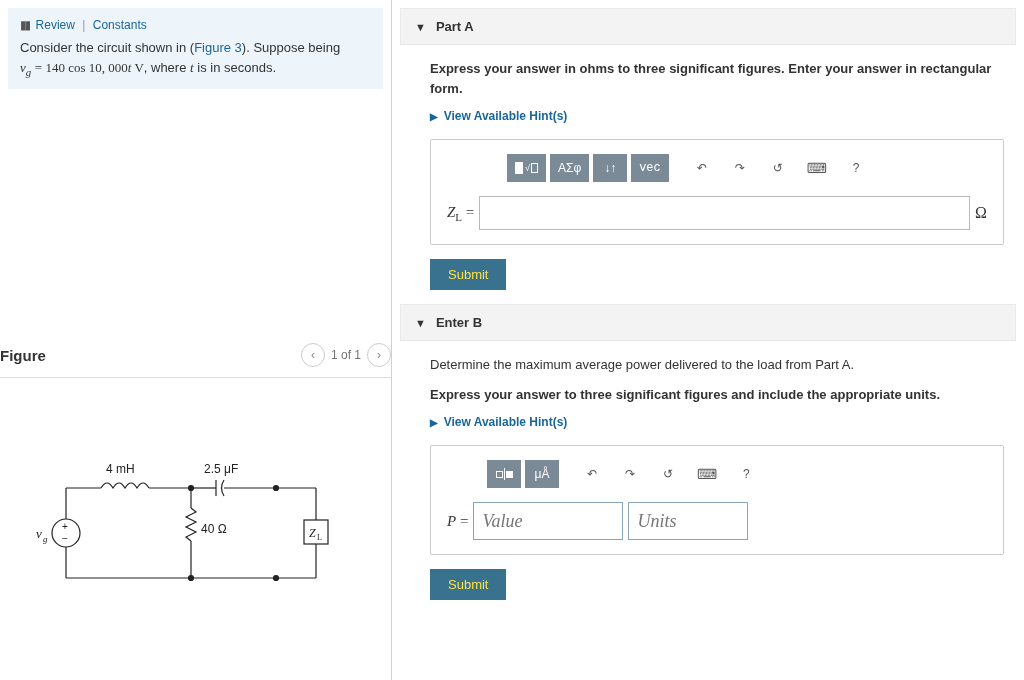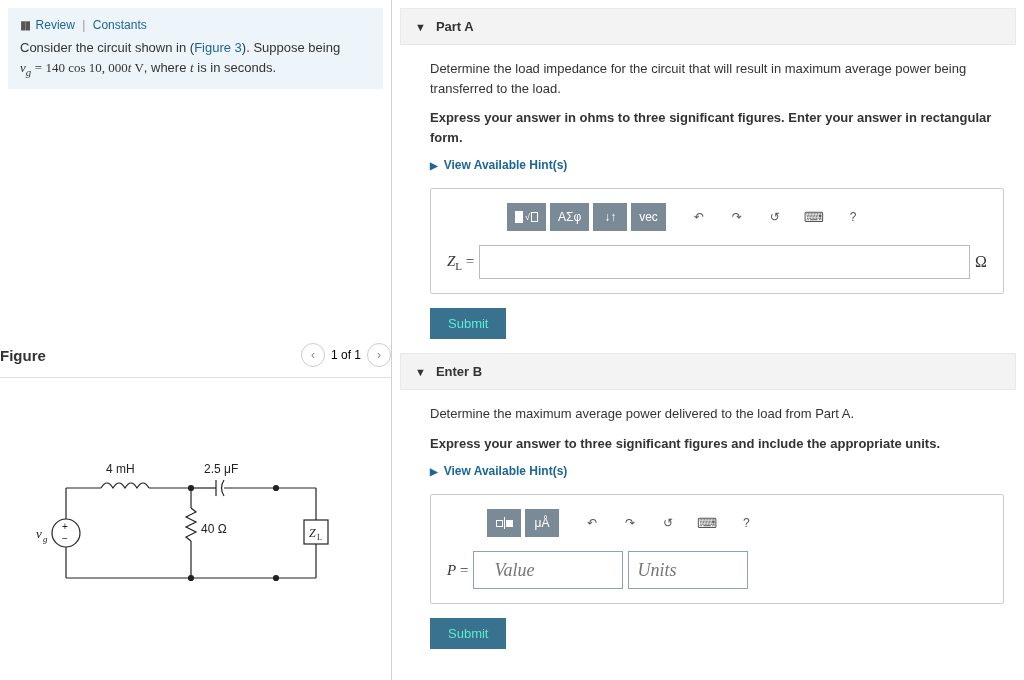--- a/index.html
+++ b/index.html
@@ -16,50 +16,50 @@
   .intro-text { font-size: 13px; color: #333; line-height: 1.5; }
   .intro-text .figlink { color: #1b6698; }
   .math-i { font-family: Georgia, 'Times New Roman', serif; font-style: italic; }
   .math-r { font-family: Liberation Serif, serif; }
 
   .figure-section { padding: 10px 0; }
   .figure-hdr { display: flex; justify-content: space-between; align-items: center; border-bottom: 1px solid #ddd; padding: 6px 0 10px 0; margin-top: 230px; }
   .figure-hdr h3 { font-size: 15px; font-weight: bold; color: #333; }
   .pager { display: flex; align-items: center; gap: 6px; }
   .pager-btn { width: 24px; height: 24px; border: 1px solid #ccc; border-radius: 50%; background: #fff; color: #888; font-size: 12px; display: flex; align-items: center; justify-content: center; cursor: pointer; }
-  .pager-txt { font-size: 12px; color: #000000; }
+  .pager-txt { font-size: 12px; color: #737373; }
 
   .circuit { margin-top: 70px; padding: 0 16px; }
 
   
   .part-hdr { background: #f3f3f3; padding: 10px 14px; display: flex; align-items: center; gap: 10px; margin: 8px 8px 0 8px; border: 1px solid #e9e9e9; }
   .part-hdr .caret { font-size: 11px; color: #333; }
   .part-hdr .ptitle { font-weight: bold; font-size: 13px; }
   .part-body { padding: 14px 20px 10px 38px; }
   .qtext { font-size: 13px; color: #333; line-height: 1.5; margin-bottom: 10px; }
   .qbold { font-weight: bold; margin-bottom: 10px; line-height: 1.5; }
   .hints { color: #1b6698; font-weight: bold; font-size: 12px; cursor: pointer; margin-bottom: 16px; display: inline-block; }
   .hints::before { content: "▶"; font-size: 10px; margin-right: 6px; }
 
   .answer-area { border: 1px solid #ccc; border-radius: 2px; padding: 14px 16px; margin-bottom: 14px; }
   .toolbar { display: flex; align-items: center; gap: 4px; margin-bottom: 14px; padding-left: 60px; }
   .tbtn { background: #7b8a97; color: #fff; height: 28px; min-width: 34px; display: flex; align-items: center; justify-content: center; font-size: 12px; border: none; cursor: pointer; padding: 0 8px; }
   .tbtn.light { background: transparent; color: #555; }
-  .tbtn.vec { font-family: Liberation Sans, sans-serif; }
+  .tbtn.vec { font-family: Liberation Mono, monospace; }
   .toolbar-gap { width: 8px; }
   .kbd-ic { font-size: 14px; }
 
   .input-row { display: flex; align-items: center; gap: 5px; }
   .input-row .lhs { font-family: Georgia, 'Times New Roman', serif; font-size: 15px; white-space: nowrap; }
   .input-row input.val { flex: 1; height: 34px; border: 1px solid #bbb; font-size: 15px; padding: 0 8px; }
   .input-row .unit-lbl { font-family: Georgia, serif; font-size: 16px; }
   .input-row input.unit { width: 120px; height: 38px; border: 1px solid #8aa4bd; font-size: 18px; padding: 0 8px; font-style: italic; color: #888; font-family: Georgia, serif; text-align: left; }
-  .input-row input.val2 { width: 150px; height: 38px; border: 1px solid #8aa4bd; font-size: 18px; padding: 0 20px; font-style: italic; color: #888; font-family: Georgia, serif; }
-
-  .submit-btn { background: #38728f; color: #5eead4; border: none; padding: 8px 18px; font-size: 13px; cursor: pointer; }
+  .input-row input.val2 { width: 150px; height: 38px; border: 1px solid #8aa4bd; font-size: 18px; padding: 0 8px; font-style: italic; color: #888; font-family: Georgia, serif; }
+
+  .submit-btn { background: #38728f; color: #fde047; border: none; padding: 8px 18px; font-size: 13px; cursor: pointer; }
 
   
   .toolbar.b { padding-left: 40px; }
 
 </style>
 </head>
 <body>
 
 <div class="page">
 
@@ -137,21 +137,20 @@
     </div>
   </div>
 
   <div class="right-col">
 
     <div class="part-hdr">
       <span class="caret">▼</span>
       <span class="ptitle">Part A</span>
     </div>
     <div class="part-body">
-      <div class="qtext">Determine the load impedance for the circuit that will result in maximum average power being transferred to the load.</div>
       <div class="qbold">Express your answer in ohms to three significant figures. Enter your answer in rectangular form.</div>
       <span class="hints">View Available Hint(s)</span>
 
       <div class="answer-area">
         <div class="toolbar">
           <button class="tbtn" title="templates">
             <span style="display:inline-block;width:8px;height:12px;background:#fff;margin-right:2px;"></span>
               <span style="font-size:9px;">√</span>
               <span style="display:inline-block;width:7px;height:10px;border:1px solid #fff;margin-left:1px;"></span>
           </button>

